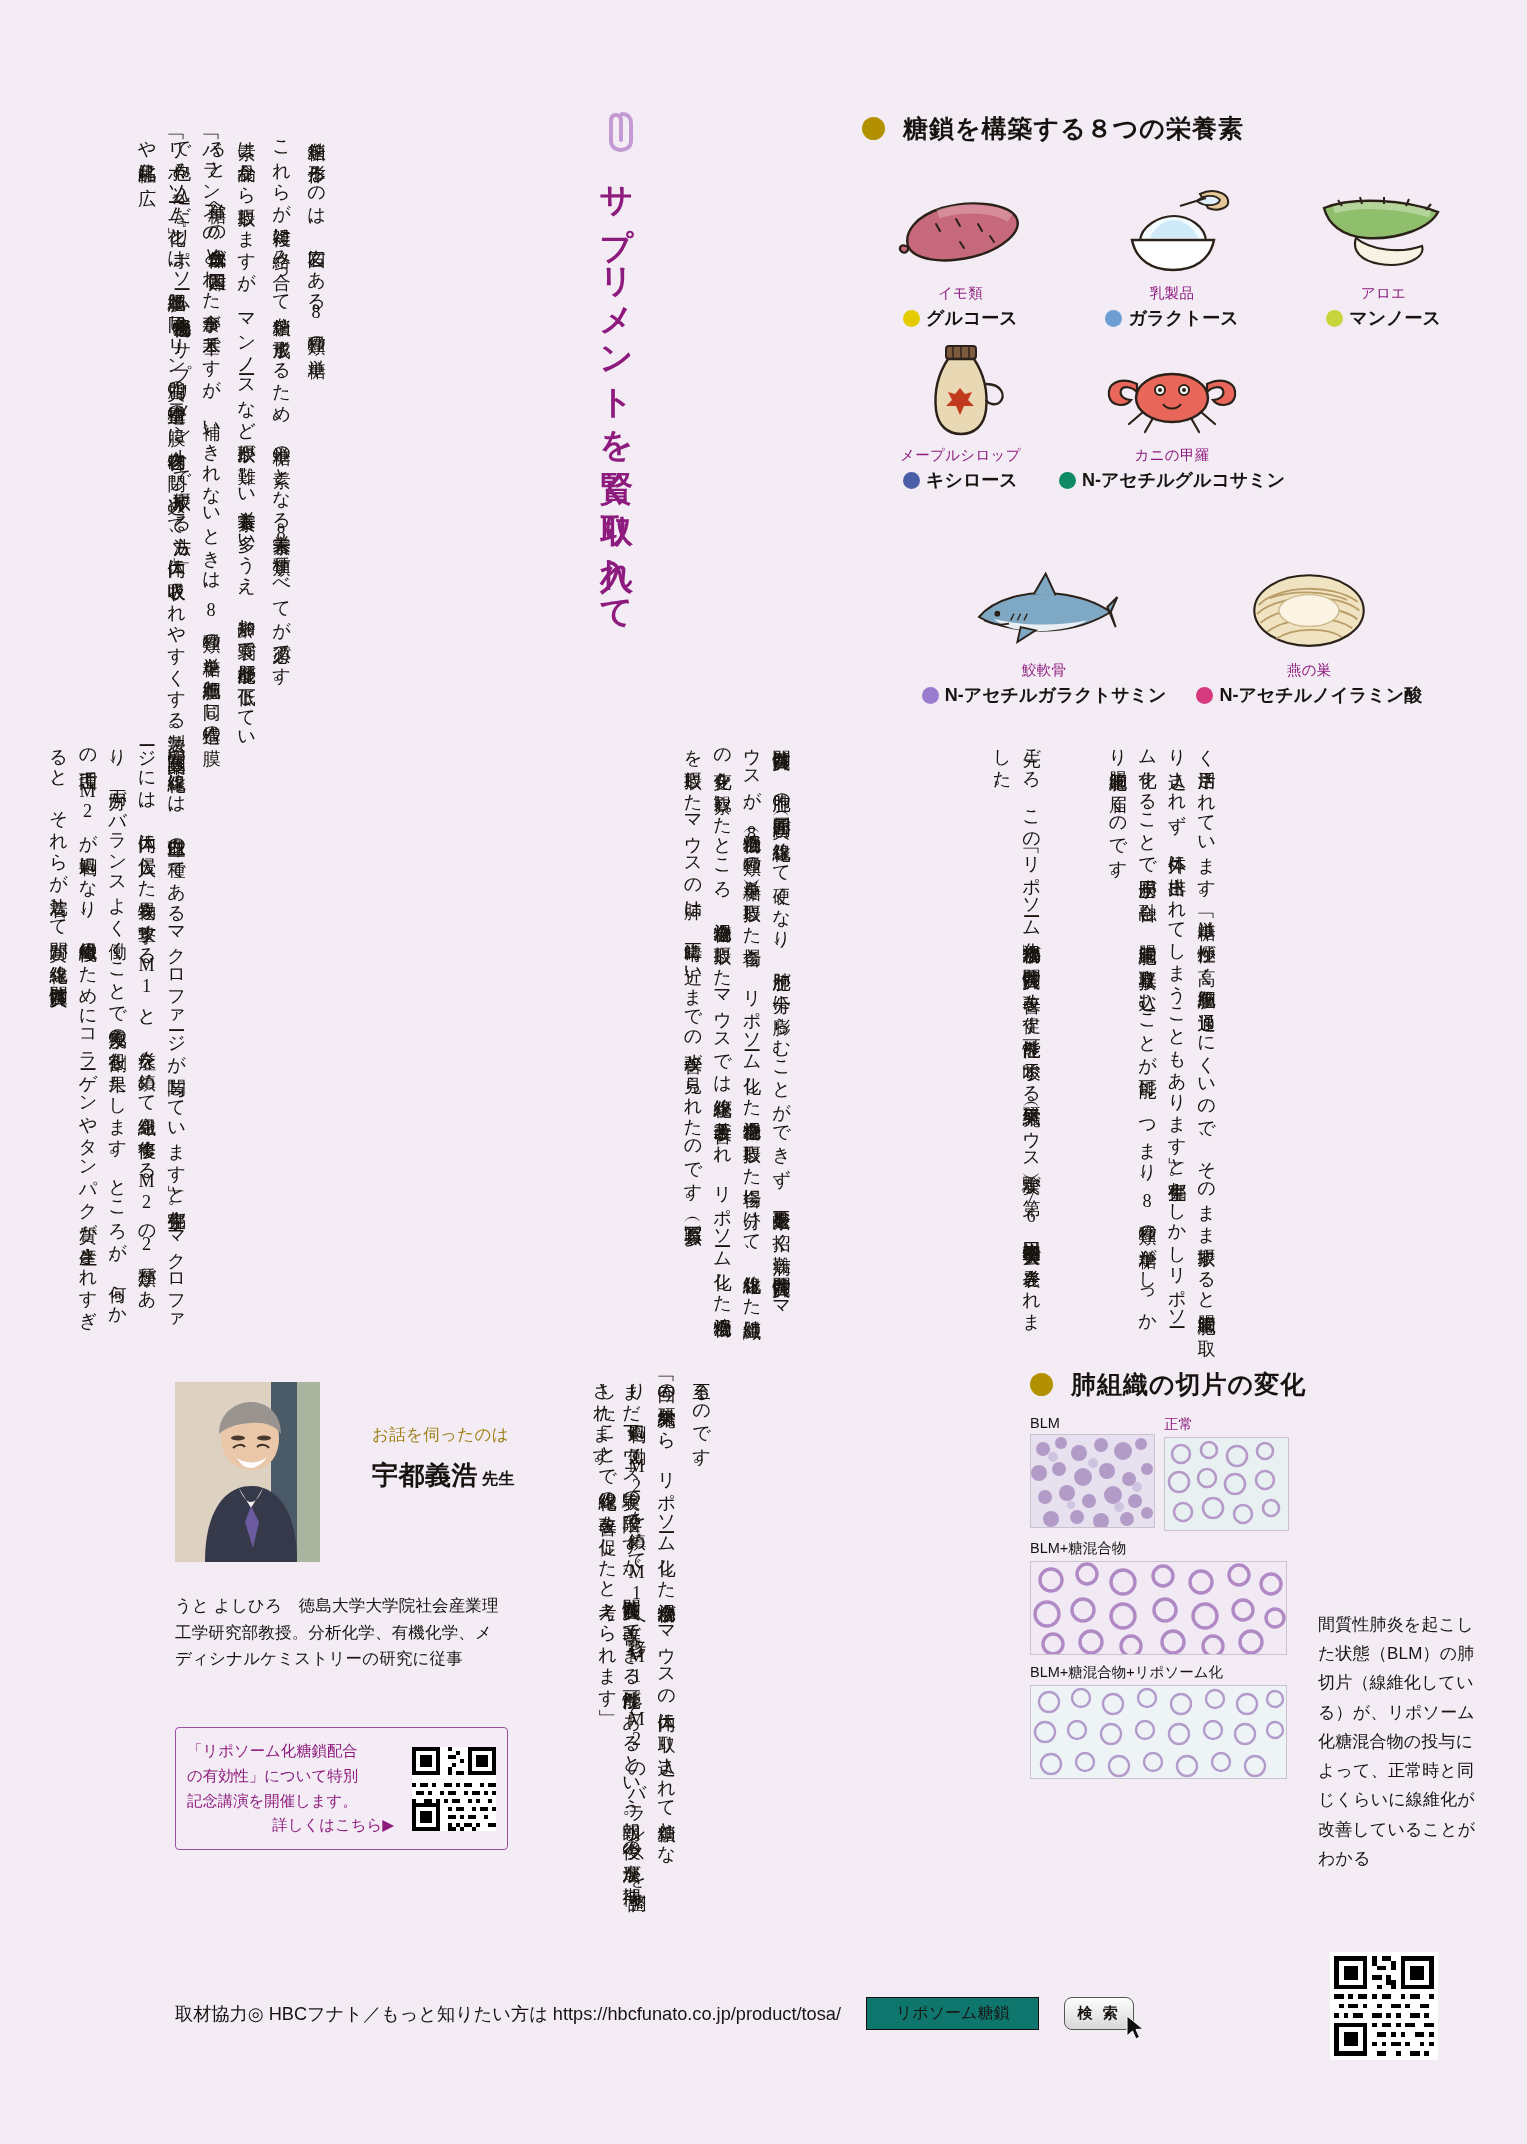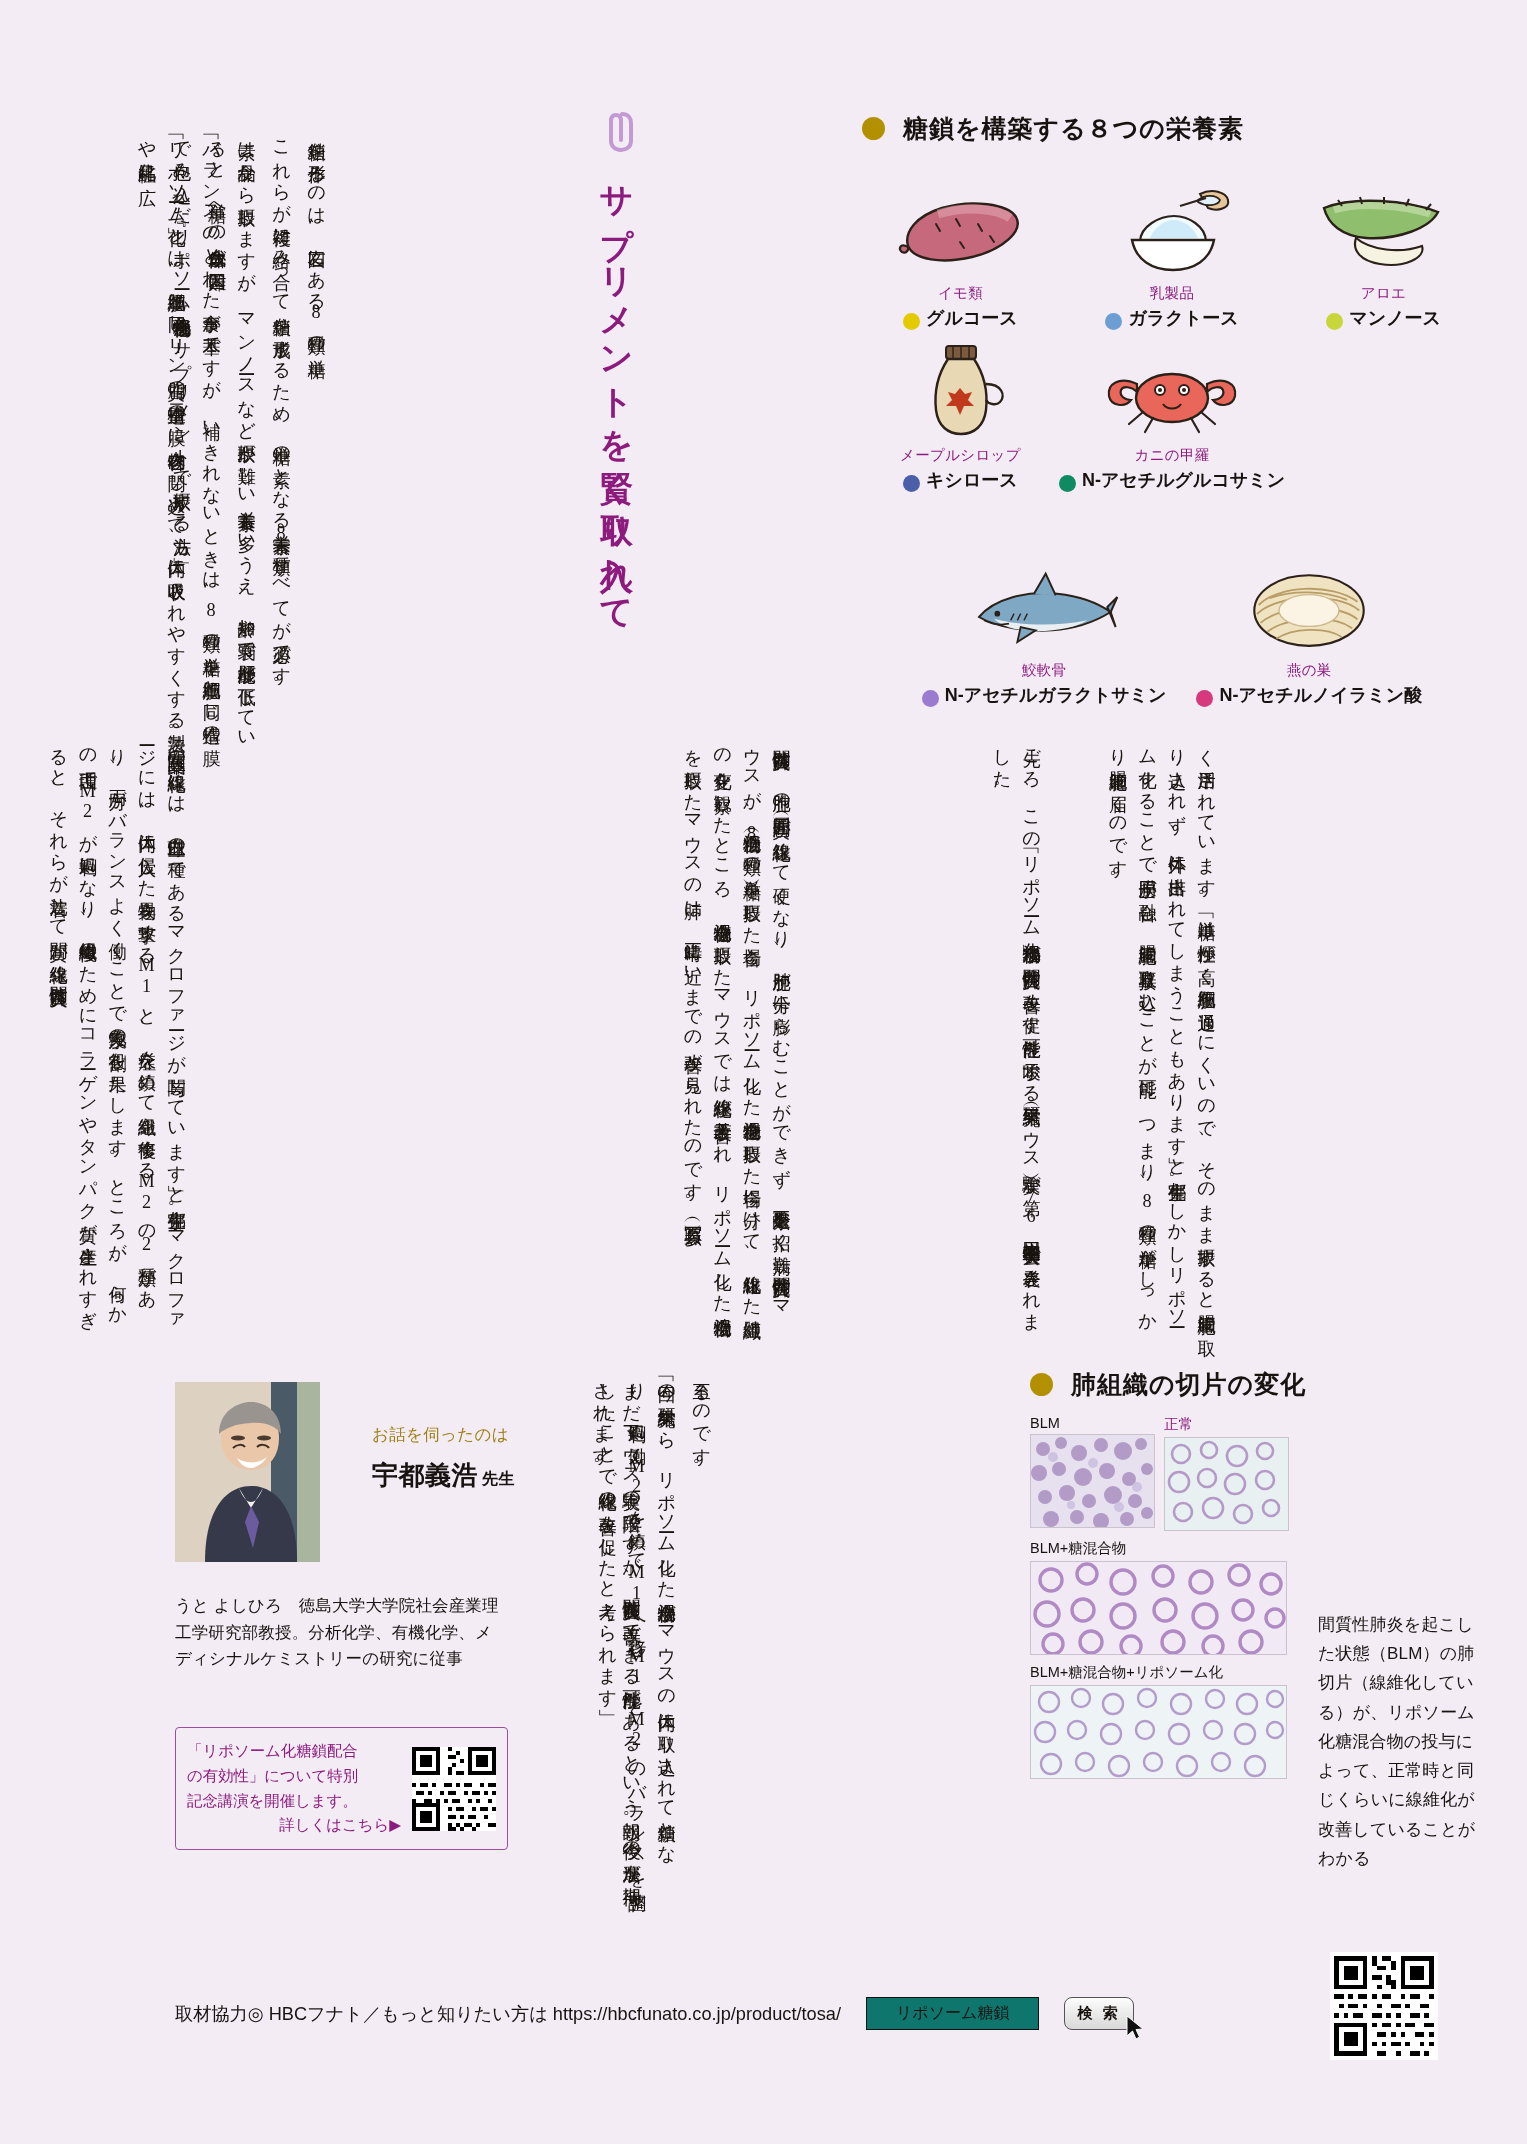--- a/index.html
+++ b/index.html
@@ -114,21 +114,21 @@
   }
   .nutri-src {
     font-family: "Liberation Sans", "DejaVu Sans", sans-serif;
     font-size: 14.5px;
     color: #8d1a7d;
     margin-top: 2px;
     letter-spacing: .02em;
   }
   .nutri-name {
     display: flex;
-    align-items: flex-end;
+    align-items: center;
     gap: 6px;
     font-family: "Liberation Sans", "DejaVu Sans", sans-serif;
     font-weight: bold;
     font-size: 18px;
     color: #181310;
     margin-top: 3px;
     white-space: nowrap;
     letter-spacing: 0;
   }
   .dot {
@@ -218,21 +218,21 @@
   .promo {
     position: absolute;
     left: 175px; top: 1727px;
     width: 333px; height: 123px;
     border: 1.5px solid #9b4fa0;
     border-radius: 4px;
     display: flex;
     align-items: center;
     padding: 0 11px;
     box-sizing: border-box;
-    gap: 11px;
+    gap: 18px;
   }
   .promo-text {
     font-family: "Liberation Sans", "DejaVu Sans", sans-serif;
     font-size: 15.4px;
     line-height: 1.6;
     color: #8d1a7d;
     flex: 1;
     letter-spacing: 0;
   }
   .promo-text .more { display:block; text-align: right; }

